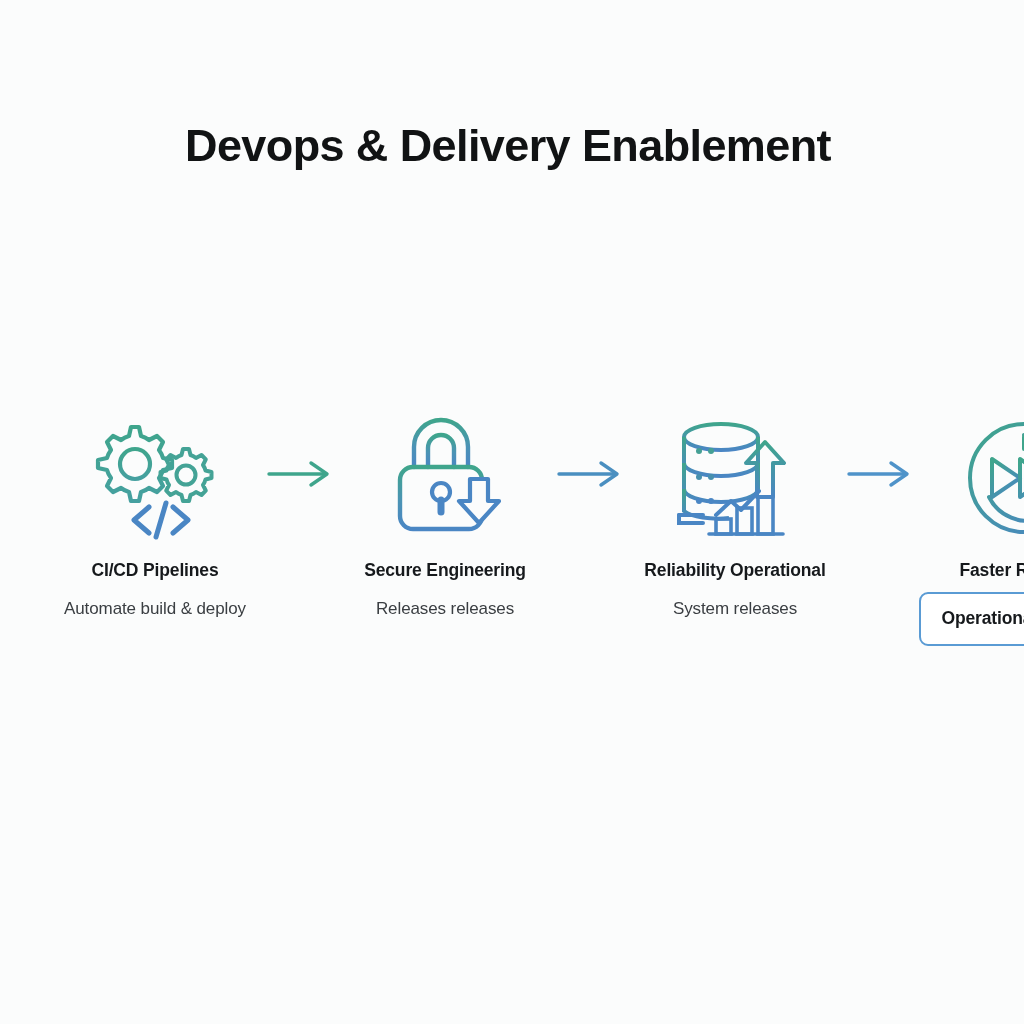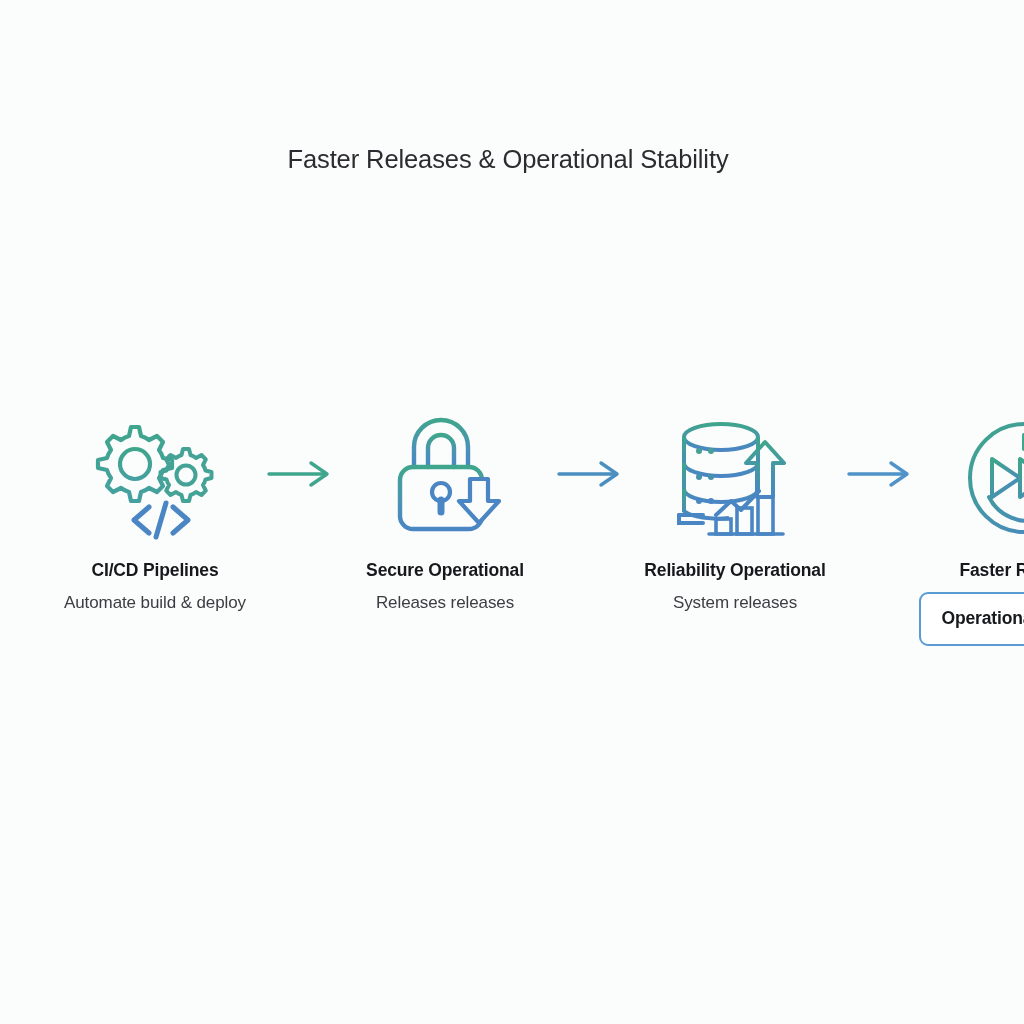--- a/index.html
+++ b/index.html
@@ -71,21 +71,21 @@
     text-align: center;
     margin-top: 18px;
     letter-spacing: -0.15px;
     white-space: nowrap;
   }
   .step-caption {
     font-size: 17px;
     font-weight: normal;
     color: #3a3e42;
     text-align: center;
-    margin-top: 12px;
+    margin-top: 18px;
     letter-spacing: -0.1px;
     white-space: nowrap;
   }
   .badge {
     margin-top: 11px;
     border: 2px solid #5a9bd4;
     border-radius: 9px;
     background: #ffffff;
     padding: 14px 20px 15px 20px;
     font-size: 17.5px;
@@ -103,21 +103,21 @@
     display: flex;
     align-items: center;
     justify-content: center;
     padding-top: 46px;
   }
 </style>
 </head>
 <body>
 
 <div class="header">
-  <p class="subtitle">Faster Releases &amp; Operational Stability</p>
+  <h1 class="title">Devops &amp; Delivery Enablement</h1>
 </div>
 
 <div class="flow">
 
   <div class="step">
     <div class="icon-box">
       <svg width="136" height="126" viewBox="0 0 136 126" fill="none">
         <defs>
           <linearGradient id="g1" x1="0" y1="0" x2="0" y2="1">
             <stop offset="0" stop-color="#3fa58c"></stop>
@@ -162,21 +162,21 @@
         <path d="M48 52 L48 33 A13 13 0 0 1 74 33 L74 52" stroke="url(#g2)" stroke-width="4.4" fill="none" stroke-linecap="round"></path>
 
         <rect x="20" y="52" width="82" height="62" rx="13" stroke="url(#g2)" stroke-width="4.4" fill="none"></rect>
 
         <circle cx="61" cy="77" r="9" stroke="#4a86c4" stroke-width="4.2" fill="none"></circle>
         <path d="M61 85 L61 97" stroke="#4a86c4" stroke-width="7" stroke-linecap="round"></path>
 
         <path d="M90 64 L108 64 L108 86 L119 86 L99 108 L79 86 L90 86 Z" stroke="#4a86c4" stroke-width="4.2" stroke-linejoin="round" fill="#fbfcfc"></path>
       </svg>
     </div>
-    <div class="step-title">Secure Operational</div>
+    <div class="step-title">Secure Engineering</div>
     <div class="step-caption">Releases releases</div>
   </div>
 
   <div class="connector">
     <svg width="66" height="28" viewBox="0 0 66 28" fill="none">
       <path d="M2 14 L58 14" stroke="#4a8fc0" stroke-width="3.4" stroke-linecap="round"></path>
       <path d="M44 3 L60 14 L44 25" stroke="#4a8fc0" stroke-width="3.4" stroke-linecap="round" stroke-linejoin="round" fill="none"></path>
     </svg>
   </div>
 

